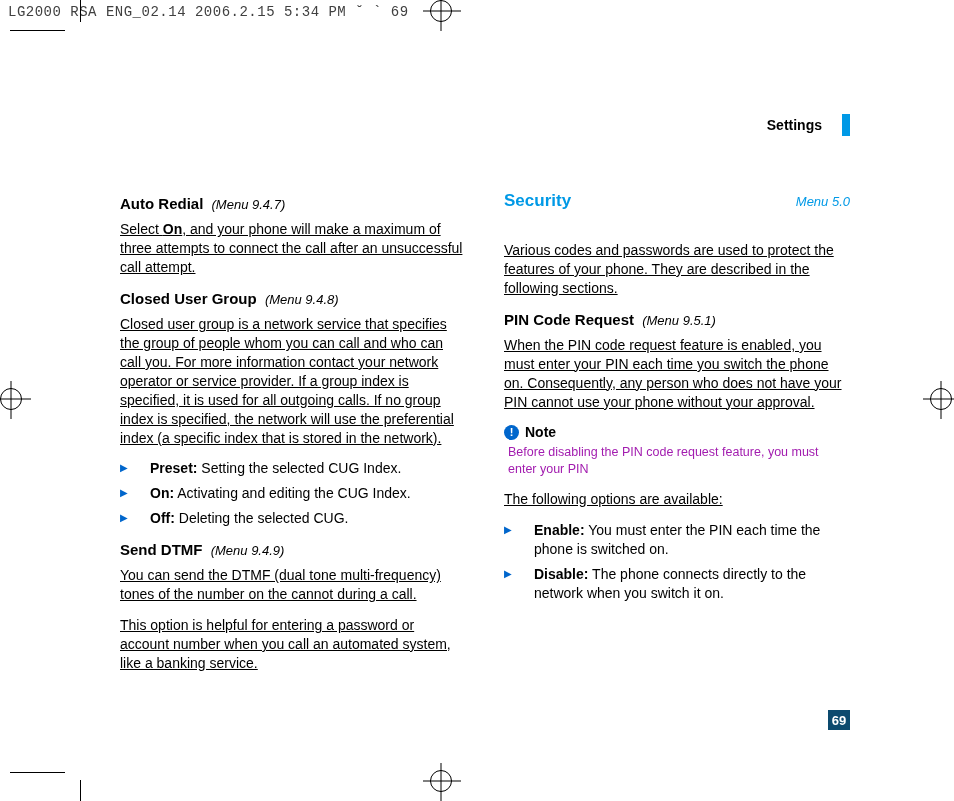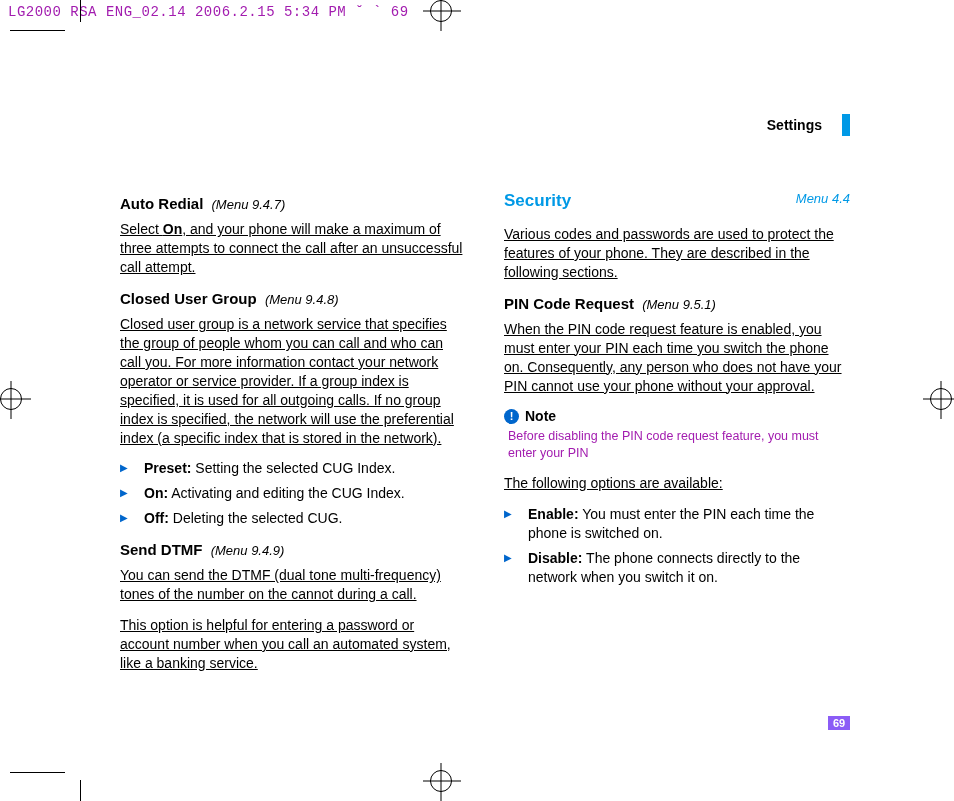--- a/index.html
+++ b/index.html
@@ -10,21 +10,21 @@
     font-family: Arial, Helvetica, sans-serif;
     color: #000;
     position: relative;
     overflow: hidden;
   }
   .print-header {
     position: absolute;
     top: 4px; left: 8px;
     font-family: "Courier New", monospace;
     font-size: 14px;
-    color: #a21caf;
+    color: #404040;
     letter-spacing: 0.5px;
   }
   
   .crop { position: absolute; background: #000; }
   .crop.h { height: 1px; }
   .crop.v { width: 1px; }
   .reg {
     position: absolute;
     width: 22px; height: 22px;
     border: 1px solid #000;
@@ -75,37 +75,37 @@
   }
   .h-sub .menu-ref {
     font-style: italic;
     font-weight: normal;
     font-size: 13px;
     margin-left: 4px;
   }
   .h-main-row {
     display: flex;
     justify-content: space-between;
-    align-items: flex-start;
-    margin-bottom: 12px;
+    align-items: center;
+    margin-bottom: 28px;
   }
   .h-main {
     color: #0099e6;
     font-weight: bold;
     font-size: 17px;
   }
   .h-main-menu {
     color: #0099e6;
     font-style: italic;
     font-size: 13px;
   }
   ul.arrows { list-style: none; margin-bottom: 12px; }
   ul.arrows li {
     position: relative;
-    padding-left: 24px;
+    padding-left: 30px;
     margin-bottom: 6px;
   }
   ul.arrows li::before {
     content: "▶";
     position: absolute;
     left: 0; top: 2px;
     color: #0066cc;
     font-size: 10px;
   }
   .note-block { margin: 6px 0 12px 0; }
@@ -122,24 +122,24 @@
     font-size: 11px; font-weight: bold;
   }
   .note-body {
     font-size: 12.5px;
     color: #a21caf;
     margin-left: 4px;
   }
   .page-num-box {
     position: absolute;
     bottom: 40px; right: 30px;
-    width: 22px; height: 14px;
-    background: #8b5cf6;
+    width: 22px; height: 20px;
+    background: #0c4a6e;
     color: #fff;
-    font-size: 11px;
+    font-size: 13px;
     font-weight: bold;
     display: flex; align-items: center; justify-content: center;
   }
   b { font-weight: bold; }
 </style>
 </head>
 <body>
 
 <div class="print-header">LG2000 RSA ENG_02.14  2006.2.15 5:34 PM  ˘ ` 69</div>
 
@@ -187,21 +187,21 @@
         <span class="menu-ref">(Menu 9.4.9)</span>
       </div>
       <p>You can send the DTMF (dual tone multi-frequency) tones of the number on the cannot during a call.</p>
       <p>This option is helpful for entering a password or account number when you call an automated system, like a banking service.</p>
     </div>
 
     <div class="col">
 
       <div class="h-main-row">
         <span class="h-main">Security</span>
-        <span class="h-main-menu">Menu 4.4</span>
+        <span class="h-main-menu">Menu 5.0</span>
       </div>
       <p>Various codes and passwords are used to protect the features of your phone. They are described in the following sections.</p>
 
       <div class="h-sub">
         <span>PIN Code Request</span>
         <span class="menu-ref">(Menu 9.5.1)</span>
       </div>
       <p>When the PIN code request feature is enabled, you must enter your PIN each time you switch the phone on. Consequently, any person who does not have your PIN cannot use your phone without your approval.</p>
 
       <div class="note-block">

